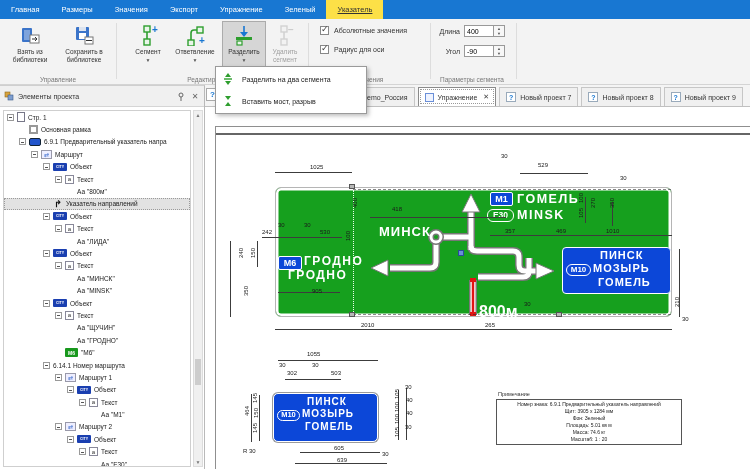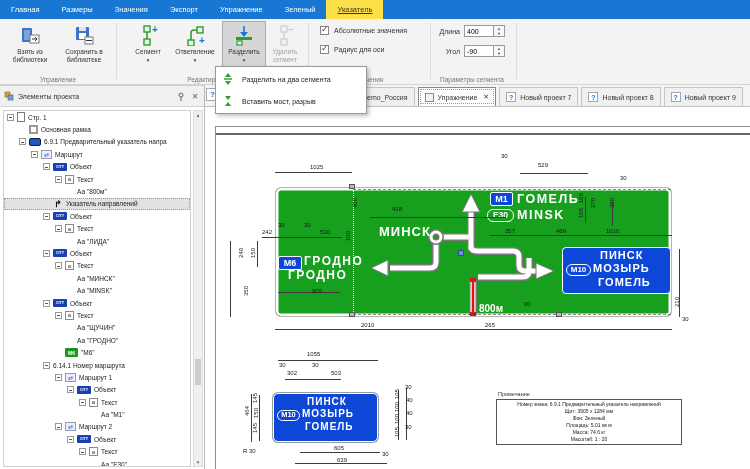--- a/index.html
+++ b/index.html
@@ -475,21 +475,21 @@
   <div class="sgn-txt" style="left:241px;top:4px;font-size:12.5px;letter-spacing:1.5px">ГОМЕЛЬ</div>
   <div class="badge-line" style="left:211px;top:21px;width:27px;height:13px;font-size:8.5px;line-height:10px">Е30</div>
   <div class="sgn-txt" style="left:241px;top:20px;font-size:12.5px;letter-spacing:1.5px">MINSK</div>
 
   <div class="bluepanel" style="left:286px;top:59px;width:109px;height:47px">
     <div class="sgn-txt" style="left:37px;top:1px;font-size:11px;letter-spacing:1px">ПИНСК</div>
     <div class="badge-line" style="left:3px;top:16px;width:25px;height:12px;font-size:8px;line-height:9px;border-width:1px">М10</div>
     <div class="sgn-txt" style="left:30px;top:14px;font-size:11px;letter-spacing:1px">МОЗЫРЬ</div>
     <div class="sgn-txt" style="left:35px;top:28px;font-size:11px;letter-spacing:1px">ГОМЕЛЬ</div>
   </div>
-  <div class="sgn-txt" style="left:203px;top:115px;font-size:10px">800м</div>
+  <div class="sgn-txt" style="left:203px;top:115px;font-size:16px">800м</div>
 </div>
 
 <div class="handle abs" style="left:349px;top:184px"></div>
 <div class="handle abs" style="left:349px;top:312px"></div>
 <div class="handle abs" style="left:556px;top:312px"></div>
 <div class="handle blue abs" style="left:458px;top:250px"></div>
 
 <div id="dsign" class="abs">
   <div class="sgn-txt" style="left:33px;top:2px;font-size:10px;letter-spacing:1px">ПИНСК</div>
   <div class="badge-line" style="left:3px;top:16px;width:23px;height:11px;font-size:7.5px;line-height:8.5px;border-width:1px">М10</div>

